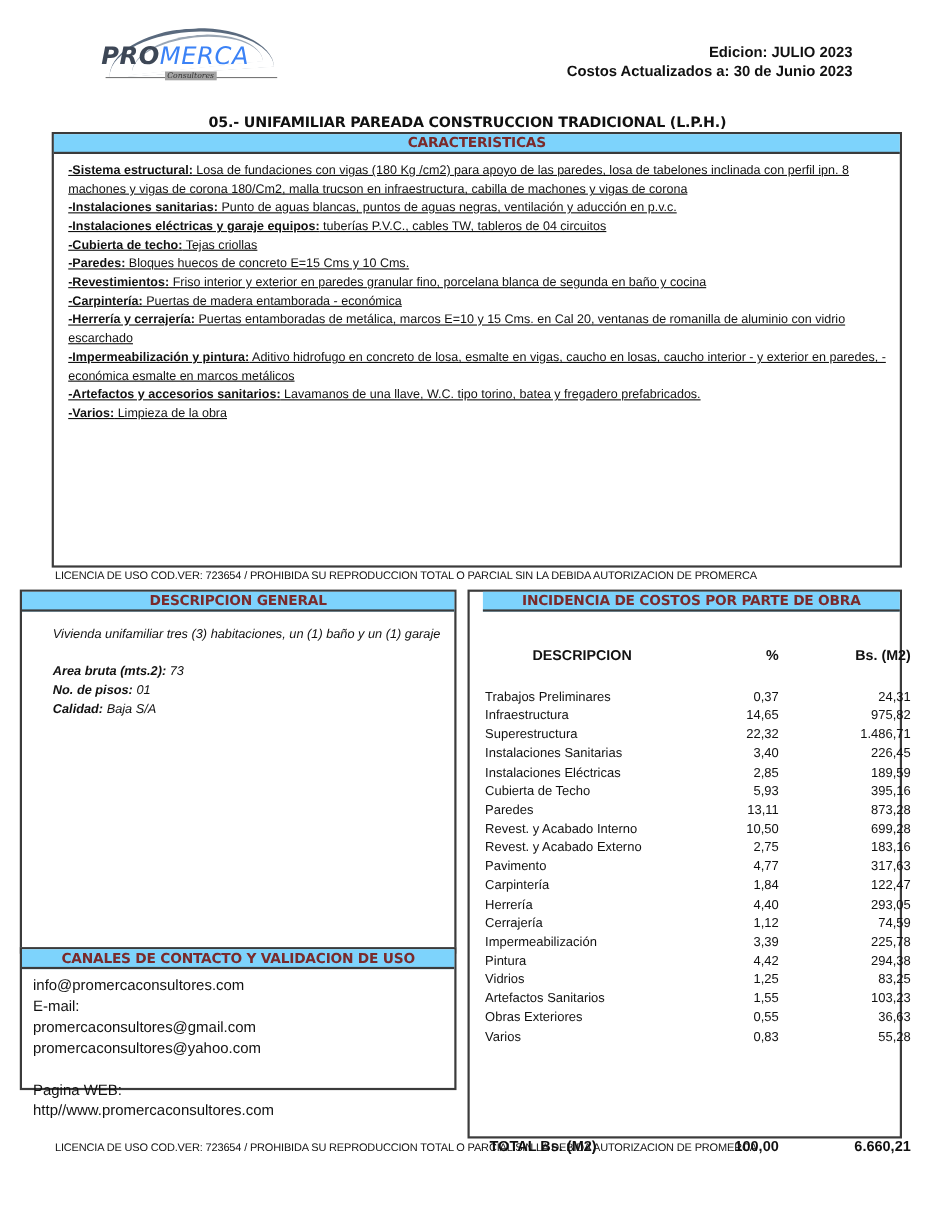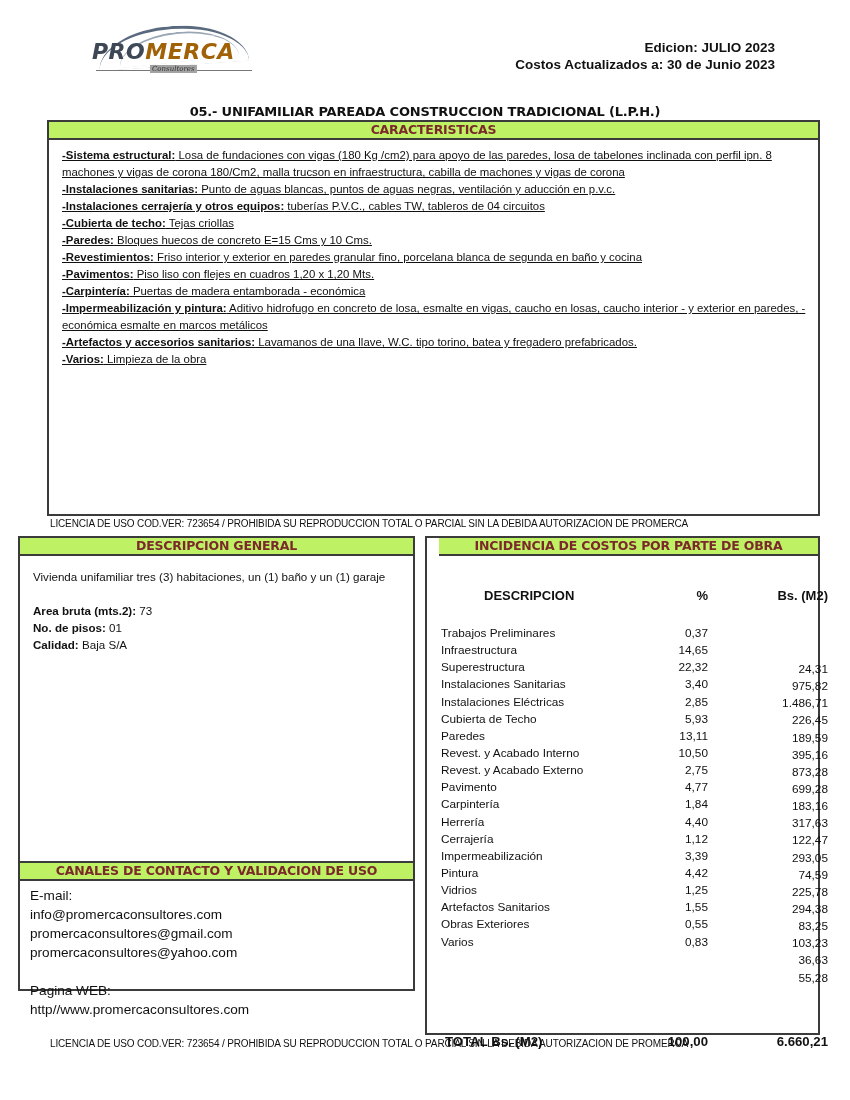--- a/index.html
+++ b/index.html
@@ -4,59 +4,59 @@
 <style>
   * { box-sizing: border-box; margin: 0; padding: 0; }
   html, body { width: 850px; height: 1100px; background: #ffffff; overflow: hidden; }
   body { position: relative; font-family: "DejaVu Sans", sans-serif; color: #111; }
 
   .logo { position: absolute; left: 88px; top: 26px; width: 170px; height: 50px; }
   .logo .arc1 { position: absolute; left: 10px; top: 0px; width: 150px; height: 40px; border-top: 3px solid #5a6a7e; border-radius: 50% 50% 0 0 / 100% 100% 0 0; transform: rotate(-4deg); }
   .logo .arc2 { position: absolute; left: 30px; top: 6px; width: 120px; height: 30px; border-top: 2px solid #9aa6b4; border-radius: 50% 50% 0 0 / 100% 100% 0 0; transform: rotate(-6deg); }
   .logo .brand { position: absolute; left: 4px; top: 13px; font-family: "DejaVu Sans", sans-serif; font-style: italic; font-size: 22px; letter-spacing: 0.5px; color: #4a5566; white-space: nowrap; }
   .logo .brand b { font-weight: bold; color: #3d4756; }
-  .logo .brand span { font-weight: bold; color: #a16207; }
+  .logo .brand span { font-weight: normal; color: #3b82f6; }
   .logo .subline { position: absolute; left: 8px; top: 44px; width: 156px; height: 1px; background: #777; }
   .logo .sub { position: absolute; left: 62px; top: 39px; font-family: "DejaVu Serif", serif; font-style: italic; font-size: 7px; background: #a3a3a3; padding: 0 2px; color: #333; }
 
   .edition { position: absolute; right: 75px; top: 39px; text-align: right; font-family: "Liberation Sans", sans-serif; font-weight: bold; font-size: 13.5px; line-height: 17px; color: #111; }
 
   .main-title { position: absolute; left: 0; width: 850px; top: 104px; text-align: center; font-family: "DejaVu Sans", sans-serif; font-weight: bold; font-size: 13px; letter-spacing: -0.2px; }
 
   .box { position: absolute; border: 2px solid #3b3b3b; background: #fff; }
-  .box-header { background: #bef264; border-bottom: 2px solid #3b3b3b; text-align: center; color: #7a2a2a; font-family: "DejaVu Sans", sans-serif; font-weight: bold; font-size: 12.5px; height: 18px; line-height: 16px; letter-spacing: -0.2px; }
+  .box-header { background: #7dd3fc; border-bottom: 2px solid #3b3b3b; text-align: center; color: #7a2a2a; font-family: "DejaVu Sans", sans-serif; font-weight: bold; font-size: 12.5px; height: 18px; line-height: 16px; letter-spacing: -0.2px; }
 
   .carac { left: 47px; top: 120px; width: 773px; height: 396px; }
   .carac-body { padding: 7px 10px 0 13px; font-family: "Liberation Sans", sans-serif; font-size: 11.4px; line-height: 17px; color: #111; }
   .carac-body p { margin: 0; text-decoration: underline; }
   .carac-body b { font-weight: bold; }
 
   .license { position: absolute; left: 50px; font-family: "Liberation Sans", sans-serif; font-size: 10px; color: #111; letter-spacing: -0.15px; text-align: center; }
   .license.l1 { top: 518px; }
   .license.l2 { top: 1038px; }
 
   .desc { left: 18px; top: 536px; width: 397px; height: 331px; }
-  .desc-body { padding: 12px 10px 0 13px; font-family: "Liberation Sans", sans-serif; font-size: 11.6px; line-height: 17px; }
+  .desc-body { padding: 12px 10px 0 28px; font-family: "Liberation Sans", sans-serif; font-size: 11.6px; line-height: 17px; font-style: italic; }
   .desc-body .gap { height: 17px; }
 
   .contact { left: 18px; top: 861px; width: 397px; height: 130px; }
   .contact-body { padding: 5px 10px 0 10px; font-family: "Liberation Sans", sans-serif; font-size: 13.6px; line-height: 19px; }
   .contact-body .gap { height: 19px; }
 
   .costs { left: 425px; top: 536px; width: 395px; height: 499px; padding-left: 12px; }
   .cost-table { position: relative; font-family: "Liberation Sans", sans-serif; font-size: 11.8px; }
   .cost-head { position: absolute; top: 32px; left: 0; width: 391px; height: 20px; font-weight: bold; font-size: 13px; }
   .cost-head .c1 { position: absolute; left: 45px; }
   .cost-head .c2 { position: absolute; right: 122px; }
   .cost-head .c3 { position: absolute; right: 2px; }
   .cost-rows { position: absolute; top: 69px; left: 0; width: 391px; }
   .cost-row { position: relative; height: 17.15px; line-height: 17px; }
   .cost-row .c1 { position: absolute; left: 2px; }
   .cost-row .c2 { position: absolute; right: 122px; }
-  .cost-row .c3 { position: absolute; right: 2px; margin-top: 36px; }
+  .cost-row .c3 { position: absolute; right: 2px; }
   .cost-total { position: absolute; top: 478px; left: 0; width: 391px; height: 18px; font-weight: bold; font-size: 13.2px; }
   .cost-total .c1 { position: absolute; left: 6px; }
   .cost-total .c2 { position: absolute; right: 122px; }
   .cost-total .c3 { position: absolute; right: 2px; }
 </style>
 </head>
 <body>
 
 <div class="logo">
   <div class="arc1"></div>
@@ -71,26 +71,26 @@
   <div>Costos Actualizados a: 30 de Junio 2023</div>
 </div>
 
 <div class="main-title">05.-  UNIFAMILIAR PAREADA CONSTRUCCION TRADICIONAL (L.P.H.)</div>
 
 <div class="box carac">
   <div class="box-header">CARACTERISTICAS</div>
   <div class="carac-body">
     <p><b>-Sistema estructural:</b><span> Losa  de  fundaciones con  vigas  (180 Kg /cm2)  para  apoyo  de las paredes,  losa  de  tabelones inclinada con perfil ipn. 8 machones y vigas de corona 180/Cm2,  malla  trucson  en  infraestructura, cabilla de machones y vigas de corona</span></p>
     <p><b>-Instalaciones sanitarias:</b><span> Punto  de  aguas  blancas,  puntos  de  aguas  negras, ventilación  y aducción en p.v.c.</span></p>
-    <p><b>-Instalaciones cerrajería y otros equipos:</b><span>  tuberías P.V.C., cables TW, tableros de 04 circuitos</span></p>
+    <p><b>-Instalaciones eléctricas y garaje equipos:</b><span>  tuberías P.V.C., cables TW, tableros de 04 circuitos</span></p>
     <p><b>-Cubierta de techo:</b><span>  Tejas criollas</span></p>
     <p><b>-Paredes:</b><span>  Bloques huecos de concreto E=15 Cms y 10 Cms.</span></p>
     <p><b>-Revestimientos:</b><span>  Friso interior y exterior en paredes granular fino, porcelana blanca de segunda en baño y cocina</span></p>
-    <p><b>-Pavimentos:</b><span>  Piso liso con flejes en cuadros 1,20 x 1,20 Mts.</span></p>
     <p><b>-Carpintería:</b><span>  Puertas de madera entamborada - económica</span></p>
+    <p><b>-Herrería y cerrajería:</b><span>  Puertas  entamboradas  de  metálica,  marcos E=10 y 15 Cms. en Cal 20, ventanas de romanilla de aluminio con vidrio escarchado</span></p>
     <p><b>-Impermeabilización y pintura:</b><span>  Aditivo hidrofugo en concreto de losa,  esmalte  en  vigas, caucho en  losas, caucho interior - y exterior  en paredes, - económica esmalte en marcos metálicos</span></p>
     <p><b>-Artefactos y accesorios sanitarios:</b><span>  Lavamanos  de  una  llave,   W.C.  tipo  torino,  batea  y fregadero prefabricados.</span></p>
     <p><b>-Varios:</b><span>  Limpieza de la obra</span></p>
   </div>
 </div>
 
 <div class="license l1">LICENCIA DE USO COD.VER: 723654  / PROHIBIDA SU REPRODUCCION TOTAL O PARCIAL SIN LA DEBIDA AUTORIZACION DE PROMERCA</div>
 
 <div class="box desc">
   <div class="box-header">DESCRIPCION GENERAL</div>
@@ -99,22 +99,22 @@
     <div class="gap"></div>
     <div><b>Area bruta (mts.2):</b><span>  73</span></div>
     <div><b>No. de pisos:</b><span>  01</span></div>
     <div><b>Calidad:</b><span>  Baja S/A</span></div>
   </div>
 </div>
 
 <div class="box contact">
   <div class="box-header">CANALES DE CONTACTO Y VALIDACION DE USO</div>
   <div class="contact-body">
+    <div>info@promercaconsultores.com</div>
     <div>E-mail:</div>
-    <div>info@promercaconsultores.com</div>
     <div>promercaconsultores@gmail.com</div>
     <div>promercaconsultores@yahoo.com</div>
     <div class="gap"></div>
     <div>Pagina WEB:</div>
     <div>http//www.promercaconsultores.com</div>
   </div>
 </div>
 
 <div class="box costs">
   <div class="box-header">INCIDENCIA DE  COSTOS  POR PARTE DE OBRA</div>

